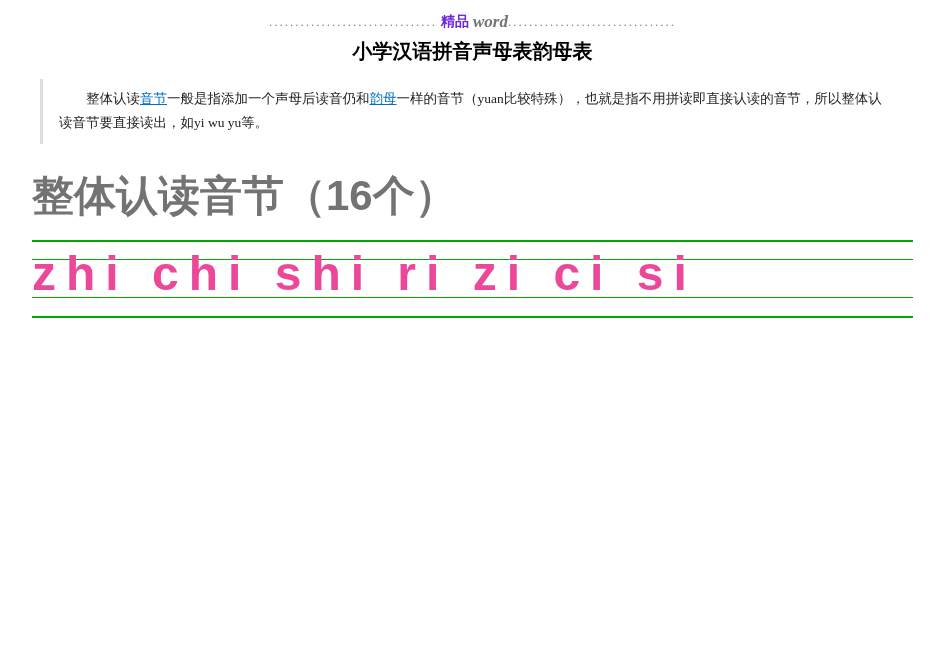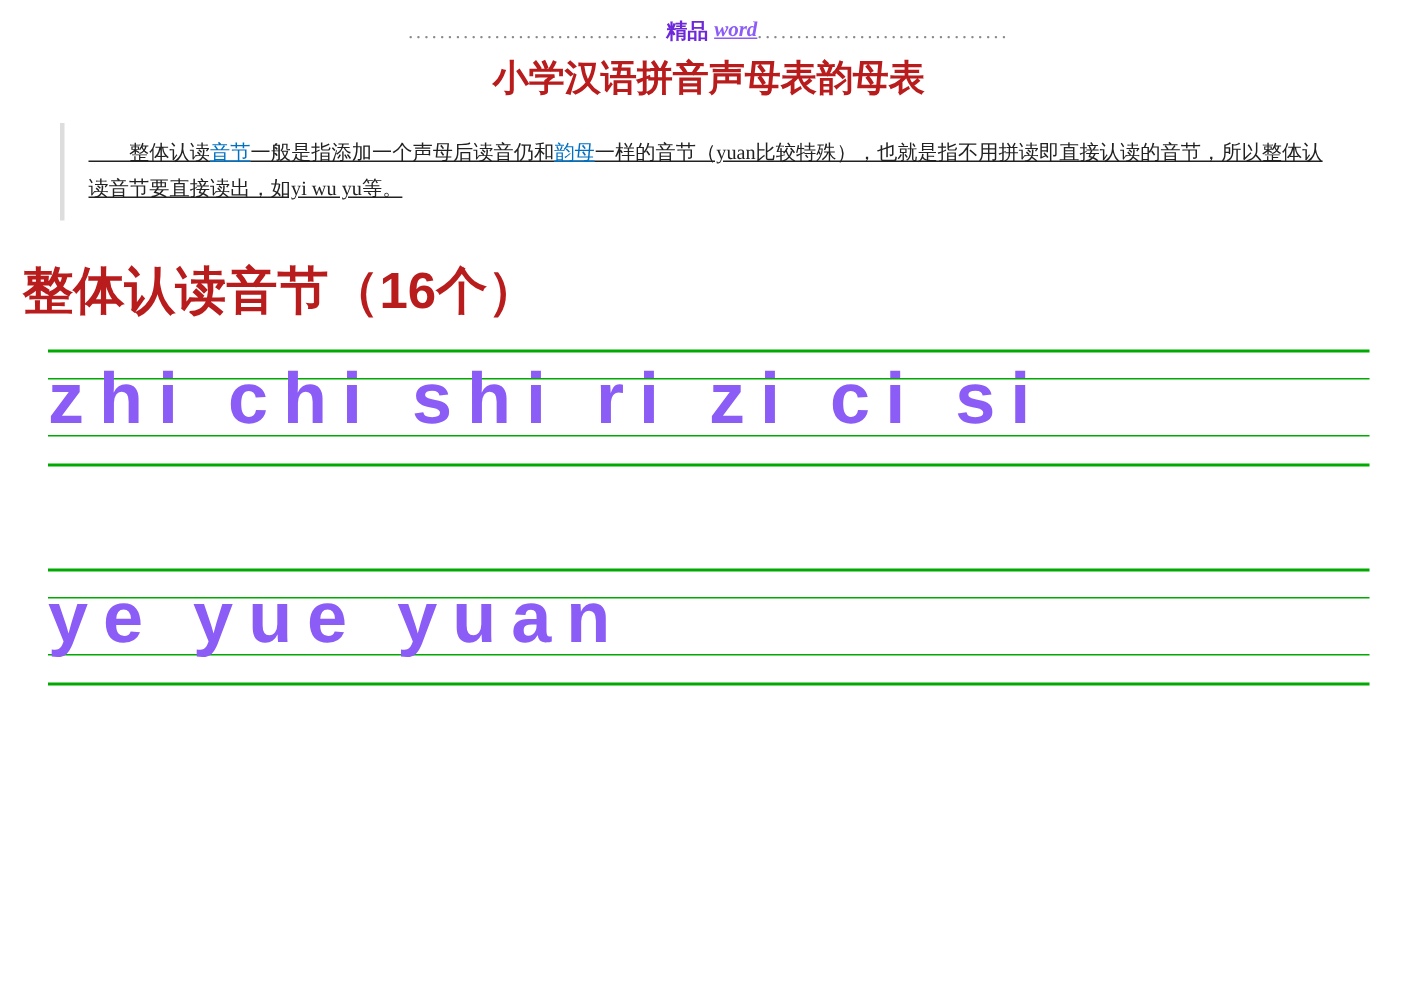--- a/index.html
+++ b/index.html
@@ -45,63 +45,61 @@
 
     .brand-text {
       color: #6d28d9;
       font-family: "KaiTi", "楷体", cursive;
       font-size: 14px;
       font-weight: bold;
       padding: 0 4px;
     }
 
     .brand-word {
-      color: #8b5cf6;
+      color: #737373;
       font-style: italic;
-      font-size: 14px;
+      font-size: 17px;
       font-weight: bold;
-      text-decoration: underline;
     }
 
     .main-title {
-      font-size: 24px;
-      color: #b91c1c;
+      font-size: 20px;
+      color: #000000;
       font-weight: bold;
       text-align: center;
       margin: 6px 0 14px 0;
       font-family: "SimHei", "黑体", sans-serif;
     }
 
     .intro-box {
       margin: 0 40px 16px 40px;
       padding: 8px 16px;
       border-left: 3px solid #ddd;
       font-size: 13.5px;
       color: #222;
       line-height: 1.8;
-      text-decoration: underline;
     }
 
     .intro-text {
       font-size: 13.5px;
       color: #222;
       line-height: 1.8;
     }
 
     .intro-link {
       color: #0070c0;
       text-decoration: underline;
     }
 
     .section-heading {
-      color: #b91c1c;
-      font-size: 34px;
+      color: #737373;
+      font-size: 42px;
       font-weight: bold;
       font-family: "SimHei", "黑体", sans-serif;
-      padding: 8px 15px;
+      padding: 8px 32px;
       margin-top: 10px;
     }
 
     
     .pinyin-block {
       margin: 8px 32px 0 32px;
     }
 
     .line-top {
       border-top: 2px solid #00aa00;
@@ -120,21 +118,21 @@
       border-bottom: 2px solid #00aa00;
     }
 
     .pinyin-in-mid {
       position: absolute;
       bottom: -4px;
       left: 0;
       font-size: 48px;
       font-weight: 900;
       font-family: "Arial Black", "Arial Bold", "Arial", sans-serif;
-      color: #8b5cf6;
+      color: #ec4899;
       letter-spacing: 10px;
     }
   </style>
 </head>
 <body>
 
 <div class="page-container">
 
   <div class="header-area">
     <div class="header-dotted-line">
@@ -159,21 +157,14 @@
       <span class="pinyin-in-mid">zhi  chi  shi  ri   zi   ci   si</span>
     </div>
     <div class="line-bot"></div>
   </div>
 
   <div style="height: 30px;"></div>
 
 
   <div style="height: 30px;"></div>
 
-  <div class="pinyin-block">
-    <div class="line-top"></div>
-    <div class="line-mid">
-      <span class="pinyin-in-mid">ye   yue   yuan</span>
-    </div>
-    <div class="line-bot"></div>
-  </div>
 
 </div>
 
 </body></html>

